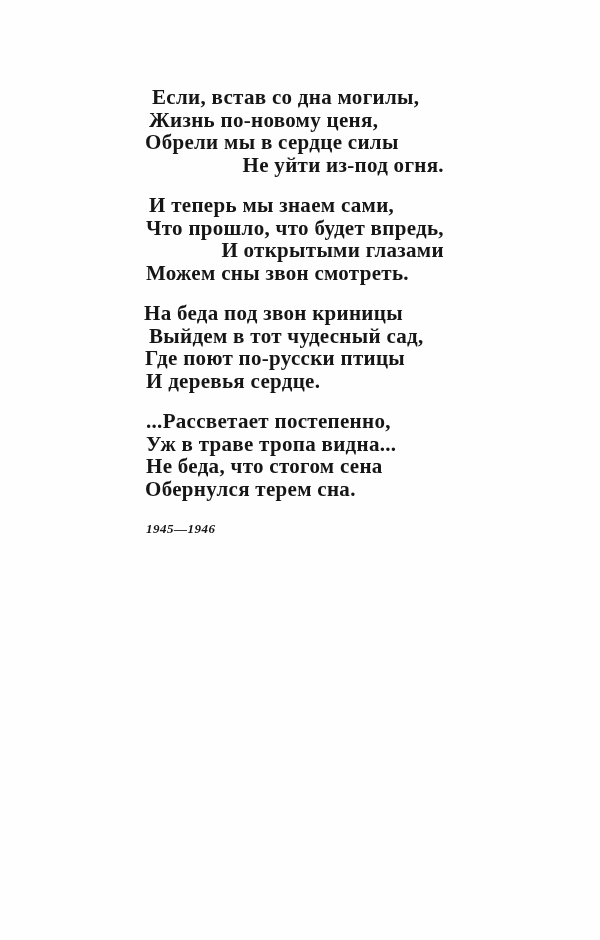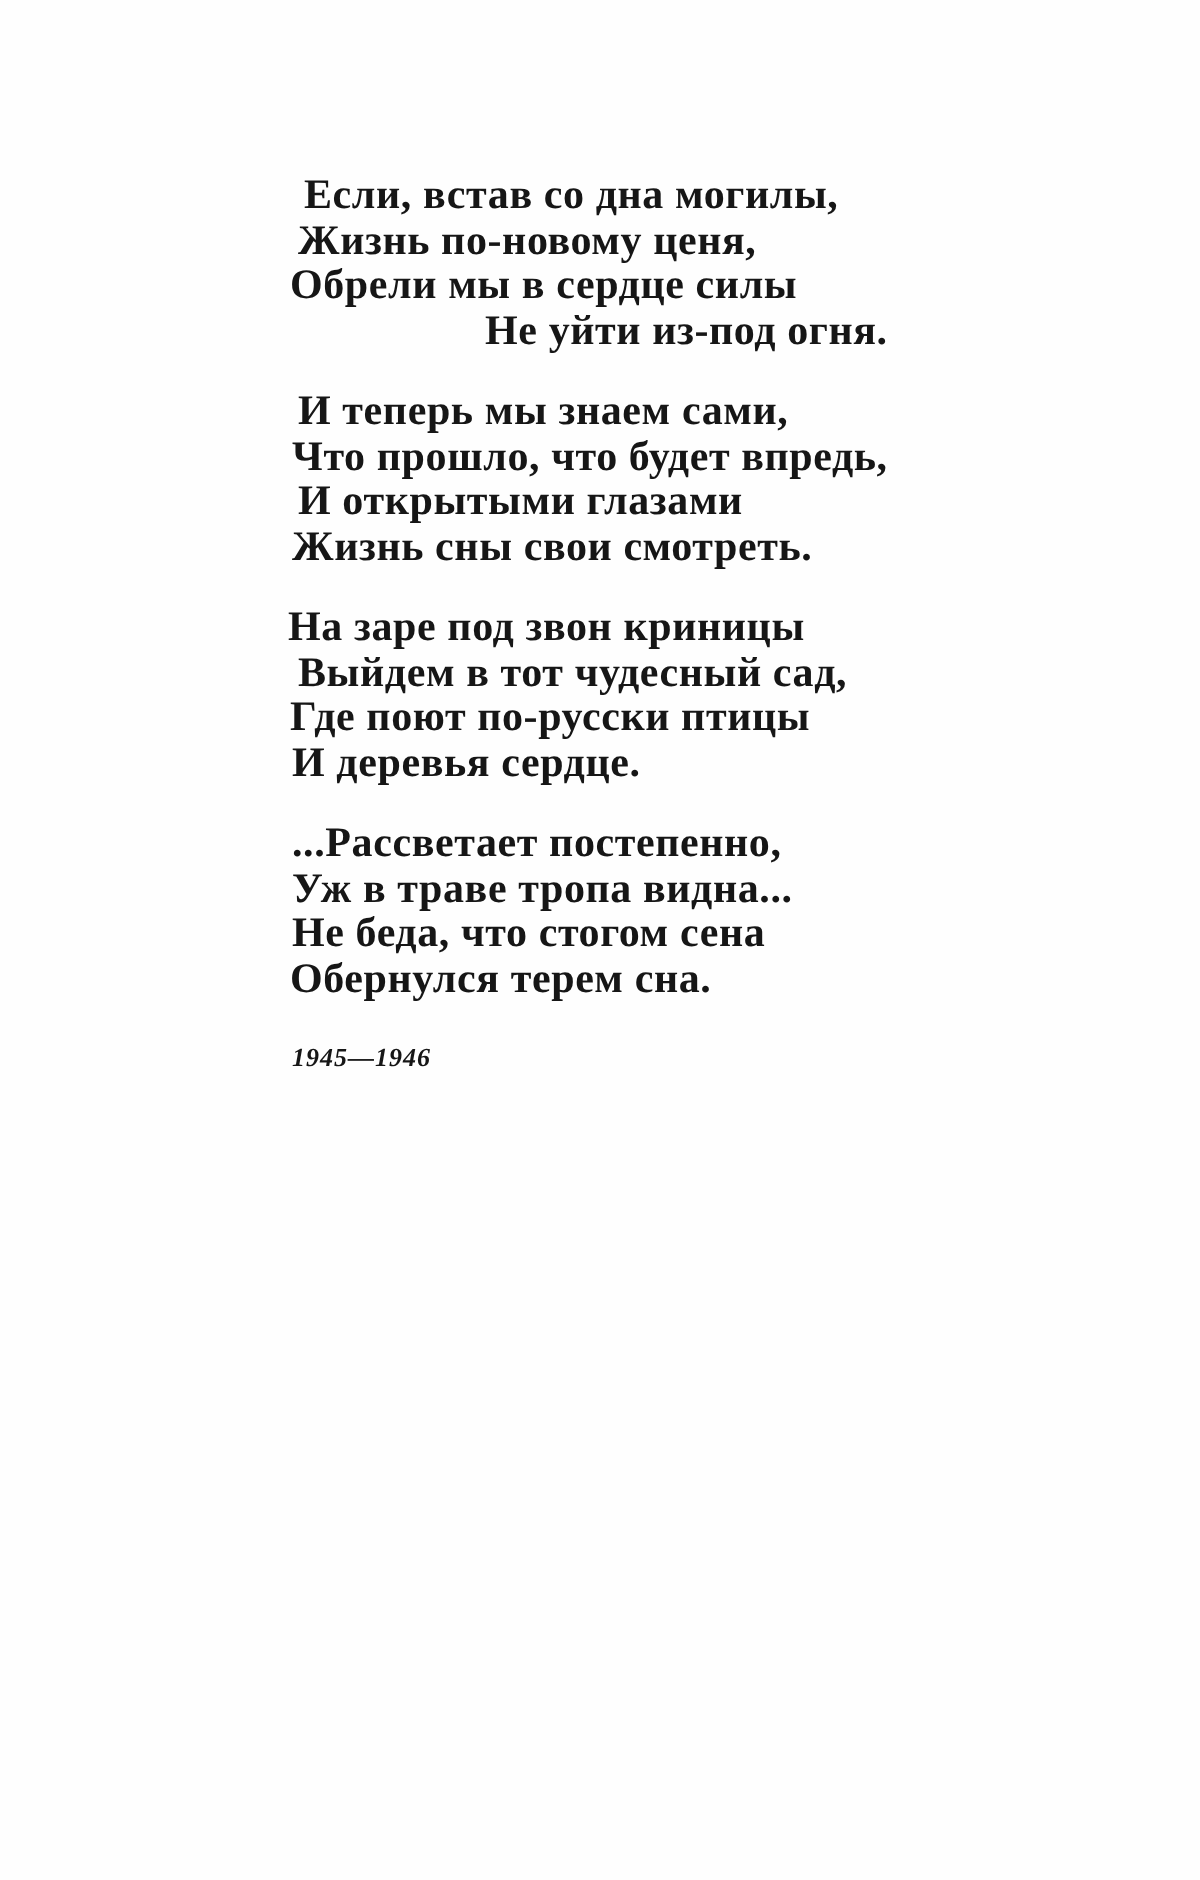--- a/index.html
+++ b/index.html
@@ -37,21 +37,21 @@
     font-weight: bold;
     letter-spacing: 0.3px;
     white-space: pre;
   }
   
   .stanza:nth-child(1) .line:nth-child(1) { margin-left: 6px; }
   .stanza:nth-child(1) .line:nth-child(2) { margin-left: 3px; }
   .stanza:nth-child(1) .line:nth-child(3) { margin-left: -1px; }
   .stanza:nth-child(1) .line:nth-child(4) { margin-left: 5px; text-align: right; }
   .stanza:nth-child(2) .line:nth-child(1) { margin-left: 3px; }
-  .stanza:nth-child(2) .line:nth-child(3) { margin-left: 3px; }
+  .stanza:nth-child(2) .line:nth-child(3) { margin-left: 3px; text-align: right; }
   .stanza:nth-child(3) .line:nth-child(1) { margin-left: -2px; }
   .stanza:nth-child(3) .line:nth-child(2) { margin-left: 3px; }
   .stanza:nth-child(3) .line:nth-child(3) { margin-left: -1px; }
   .stanza:nth-child(4) .line:nth-child(4) { margin-left: -1px; }
   .date {
     margin: 2px 0 0 0;
     padding: 0;
     font-size: 13px;
     line-height: 22.5px;
     font-weight: bold;
@@ -70,25 +70,25 @@
       <p class="line">Если, встав со дна могилы,</p>
       <p class="line">Жизнь по-новому ценя,</p>
       <p class="line">Обрели мы в сердце силы</p>
       <p class="line">Не уйти из-под огня.</p>
     </div>
 
     <div class="stanza">
       <p class="line">И теперь мы знаем сами,</p>
       <p class="line">Что прошло, что будет впредь,</p>
       <p class="line">И открытыми глазами</p>
-      <p class="line">Жизнь сны свои смотреть.</p>
+      <p class="line">Можем сны звон смотреть.</p>
     </div>
 
     <div class="stanza">
-      <p class="line">На заре под звон криницы</p>
+      <p class="line">На беда под звон криницы</p>
       <p class="line">Выйдем в тот чудесный сад,</p>
       <p class="line">Где поют по-русски птицы</p>
       <p class="line">И деревья сердце.</p>
     </div>
 
     <div class="stanza">
       <p class="line">...Рассветает постепенно,</p>
       <p class="line">Уж в траве тропа видна...</p>
       <p class="line">Не беда, что стогом сена</p>
       <p class="line">Обернулся терем сна.</p>

